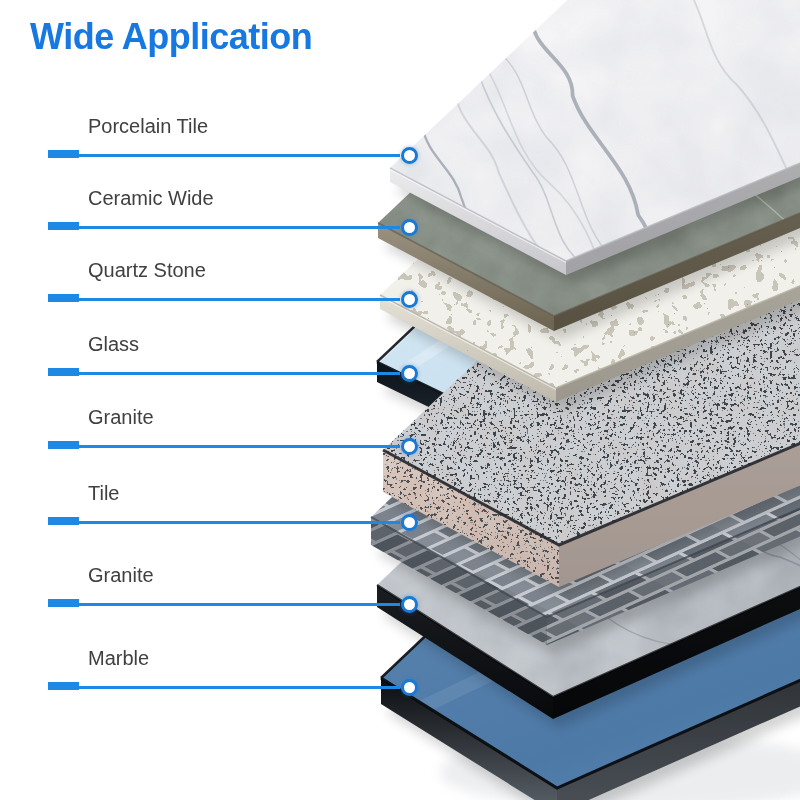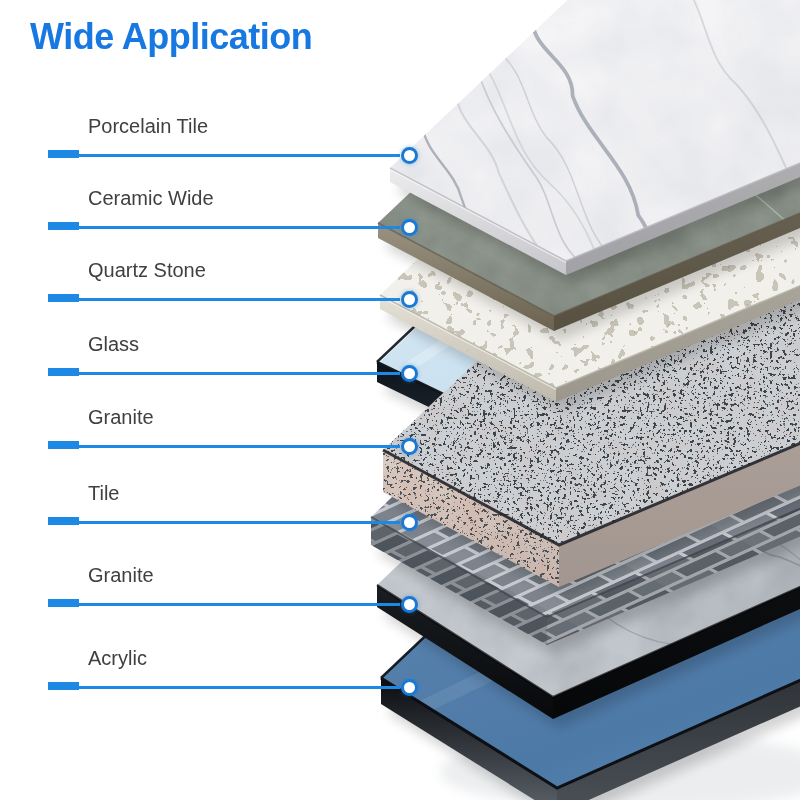--- a/index.html
+++ b/index.html
@@ -400,19 +400,19 @@
         <div class="label-bar"></div>
       </div>
       <div class="connector-dot" style="left: 400.5px; top: 513.5px;"></div>
       <div class="material-row" style="top: 603px;">
         <div class="material-label">Granite</div>
         <div class="connector-line" style="width: 352px;"></div>
         <div class="label-bar"></div>
       </div>
       <div class="connector-dot" style="left: 400.5px; top: 595.5px;"></div>
       <div class="material-row" style="top: 686px;">
-        <div class="material-label">Acrylic</div>
+        <div class="material-label">Marble</div>
         <div class="connector-line" style="width: 352px;"></div>
         <div class="label-bar"></div>
       </div>
       <div class="connector-dot" style="left: 400.5px; top: 678.5px;"></div>
     </div>
 </div>
 
 </body></html>

